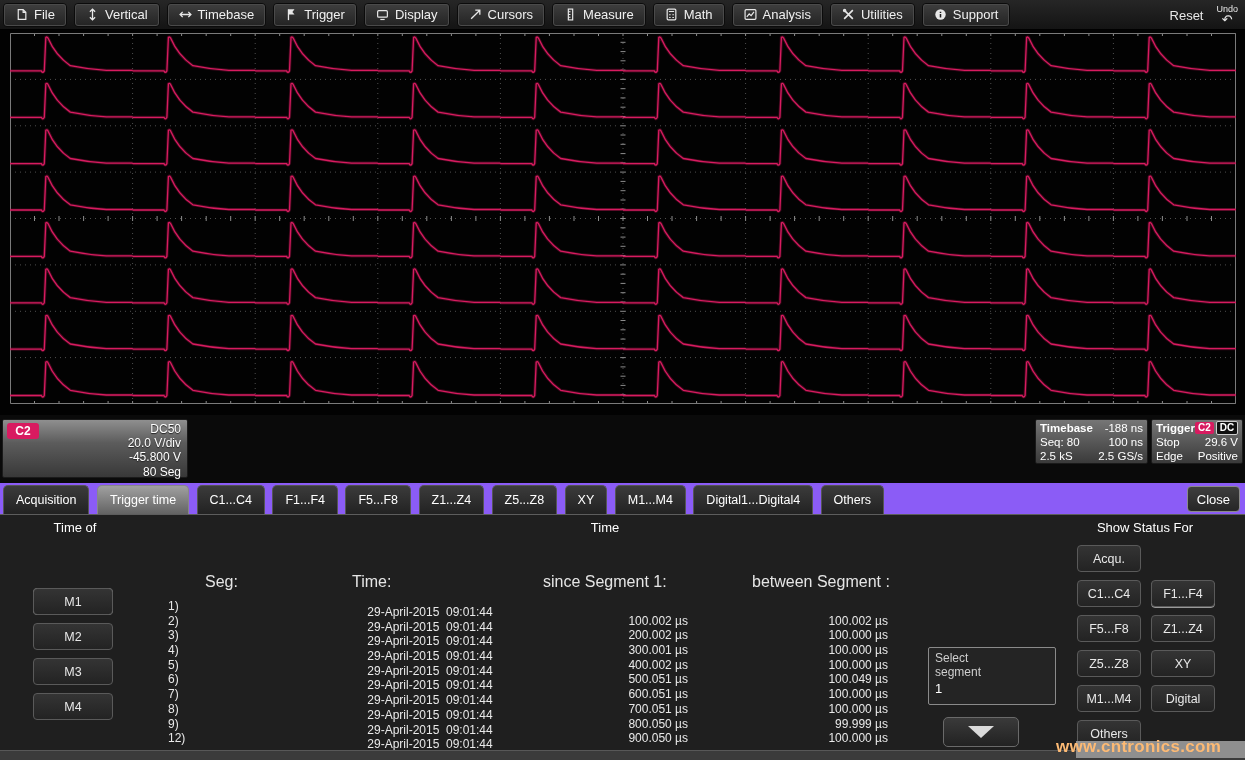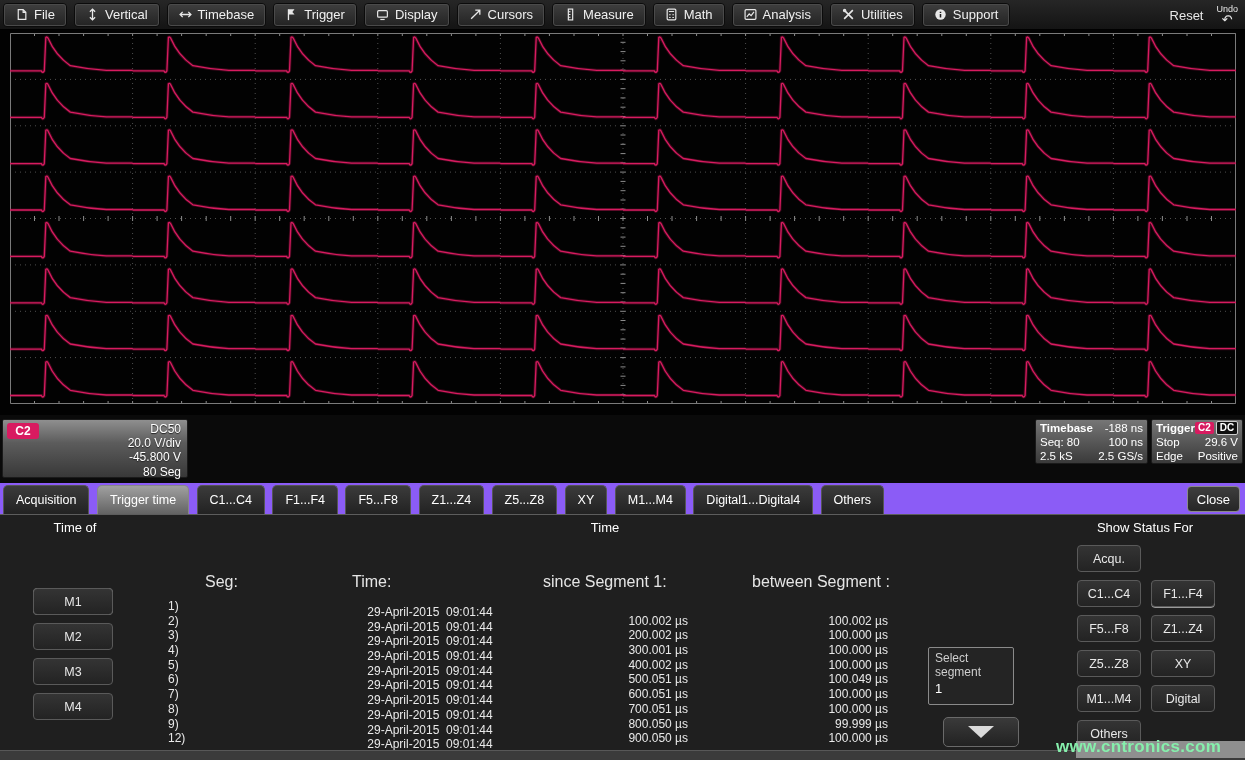--- a/index.html
+++ b/index.html
@@ -69,35 +69,35 @@
                  text-shadow:0 1px 1px #444;margin-top:36px; }
   .thead span { position:absolute; color:#e5e5e5; font-size:16px; }
   .trows { position:absolute; left:0; top:84px; width:1245px; }
   .trow { position:relative; height:14.7px; font-size:12px; color:#e9e9e9; }
   .trow span { position:absolute; white-space:pre; }
   .c-seg { left:168px; }
   .c-time { left:280px; width:300px; text-align:center;margin-top:6px; }
   .c-since { left:560px; width:128px; text-align:right; }
   .c-btw { left:760px; width:128px; text-align:right; }
 
-  .selseg { position:absolute; left:928px; top:132px; width:86px; height:58px;
+  .selseg { position:absolute; left:928px; top:132px; width:128px; height:58px;
             border:1px solid #8a8a8a; border-radius:2px; background:#242424; padding:3px 6px;
             cursor:pointer; }
   .selseg .lab { color:#cfcfcf; font-size:12px; line-height:14px; }
   .selseg .val { color:#fff; font-size:13px; margin-top:2px; }
   .arrow-btn { position:absolute; left:943px; top:202px; width:76px; height:30px;
                background:linear-gradient(#3a3a3a,#222); border:1px solid #6a6a6a; border-radius:5px;
                color:#e3e3e3; cursor:pointer; display:flex; align-items:center; justify-content:center; }
   .arrow-btn .tri { width:0; height:0; border-left:13px solid transparent; border-right:13px solid transparent;
                     border-top:12px solid #dadada; }
 
   .bottomstrip { position:absolute; left:0; top:750px; width:1245px; height:10px; background:#3b3b3b;
                  border-top:1px solid #585858; }
   .wmbox { position:absolute; left:1076px; top:741px; width:169px; height:17px; background:#8f8f8f; }
-  .wmtext { position:absolute; left:1056px; top:737px; width:190px; color:#86efac; font-size:17px;
+  .wmtext { position:absolute; left:1056px; top:737px; width:190px; color:#fdba74; font-size:17px;
             font-weight:bold; letter-spacing:.3px; }
 </style>
 </head>
 <body style="--accent: #d81b60;">
 
 <div class="stage">
 
   <div class="menubar">
     <button class="menu-btn">
       <span class="mi">

